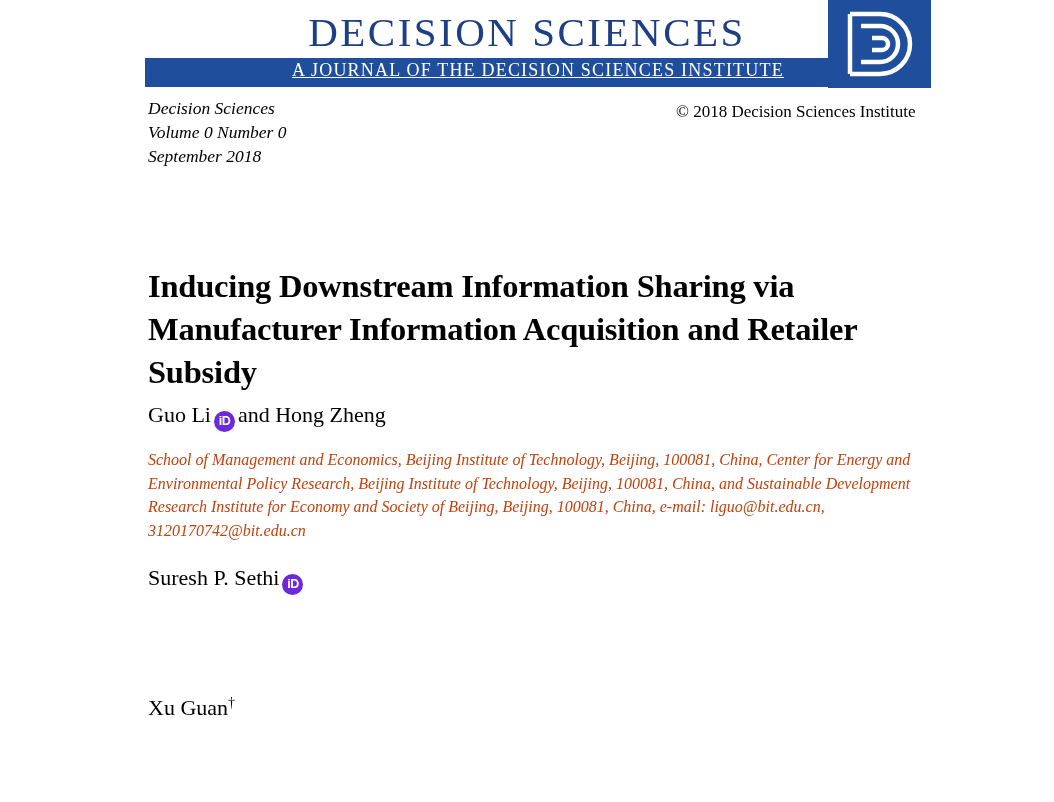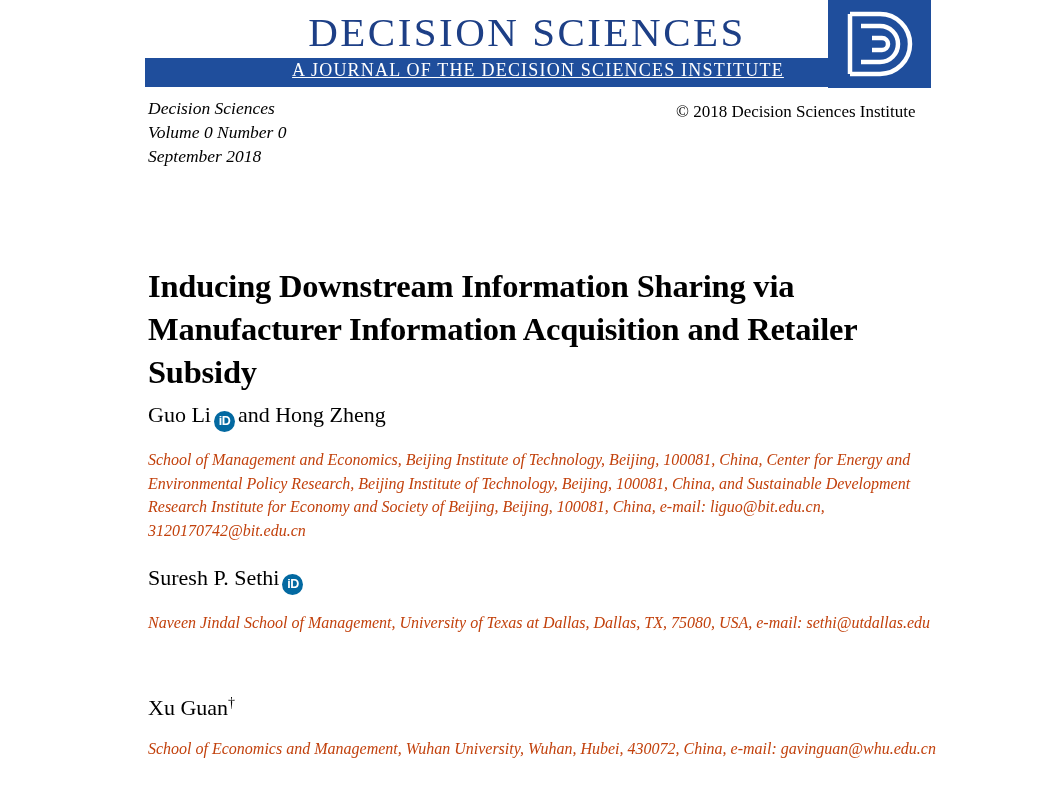--- a/index.html
+++ b/index.html
@@ -123,21 +123,21 @@
   }
   .author-name {
     font-family: "Liberation Serif", serif;
     font-size: 22px;
   }
   .orcid {
     display: inline-block;
     width: 21px;
     height: 21px;
     border-radius: 50%;
-    background: #0369a1;
+    background: #6d28d9;
     color: #ffffff;
     font-family: "Liberation Sans", sans-serif;
     font-size: 12.5px;
     font-weight: bold;
     line-height: 21px;
     text-align: center;
     vertical-align: -3px;
     margin: 0 3px;
     letter-spacing: -0.5px;
   }
@@ -189,23 +189,21 @@
     <div class="author-line">
       <span class="author-name">Guo Li</span><span class="orcid">iD</span><span class="author-name">and Hong Zheng</span>
     </div>
     <div class="affil">School of Management and Economics, Beijing Institute of Technology, Beijing, 100081, China, Center for Energy and Environmental Policy Research, Beijing Institute of Technology, Beijing, 100081, China, and Sustainable Development Research Institute for Economy and Society of Beijing, Beijing, 100081, China, e-mail:  liguo@bit.edu.cn, 3120170742@bit.edu.cn</div>
   </div>
 
   <div class="author-block second">
     <div class="author-line">
       <span class="author-name">Suresh P. Sethi</span><span class="orcid">iD</span>
     </div>
-    <div class="affil">Naveen Jindal School of Management, University of Texas at Dallas, Dallas, TX, 75080, USA, e-mail:  sethi@utdallas.edu</div>
   </div>
 
   <div class="author-block third">
     <div class="author-line">
       <span class="author-name">Xu Guan</span><span class="dagger">†</span>
     </div>
-    <div class="affil">School of Economics and Management, Wuhan University, Wuhan, Hubei, 430072, China, e-mail:  gavinguan@whu.edu.cn</div>
   </div>
 
 </div>
 
 </body></html>

